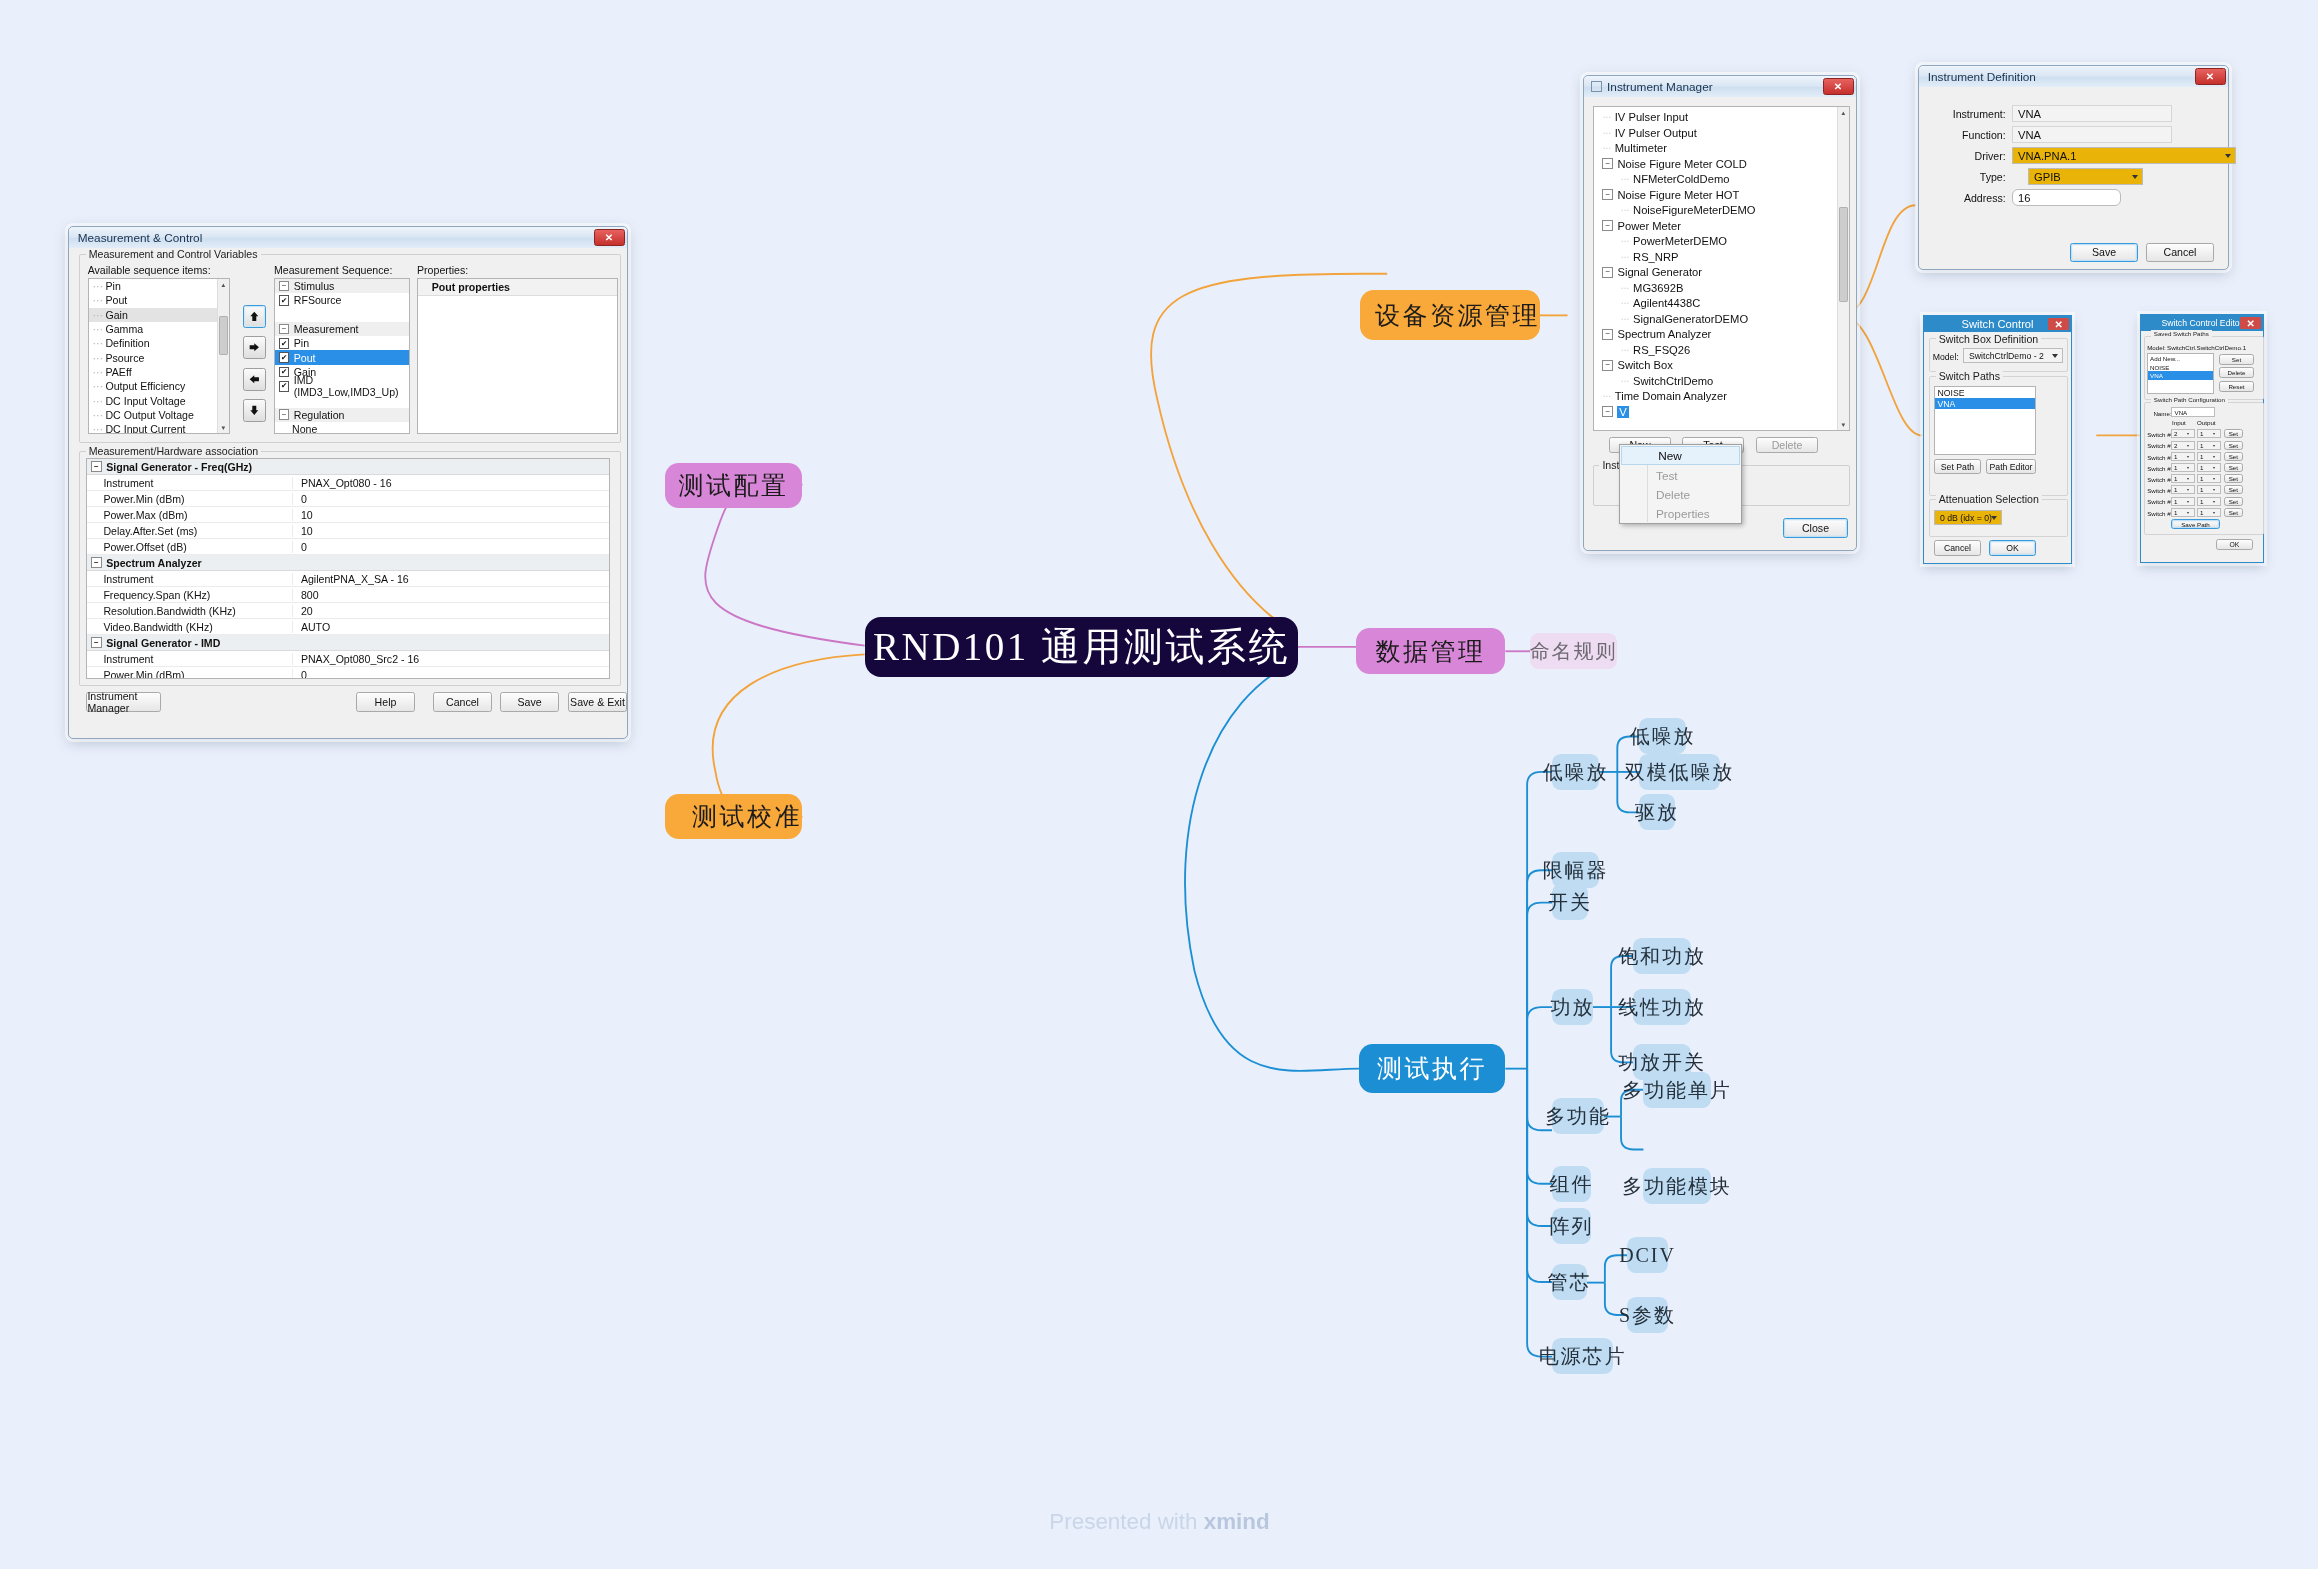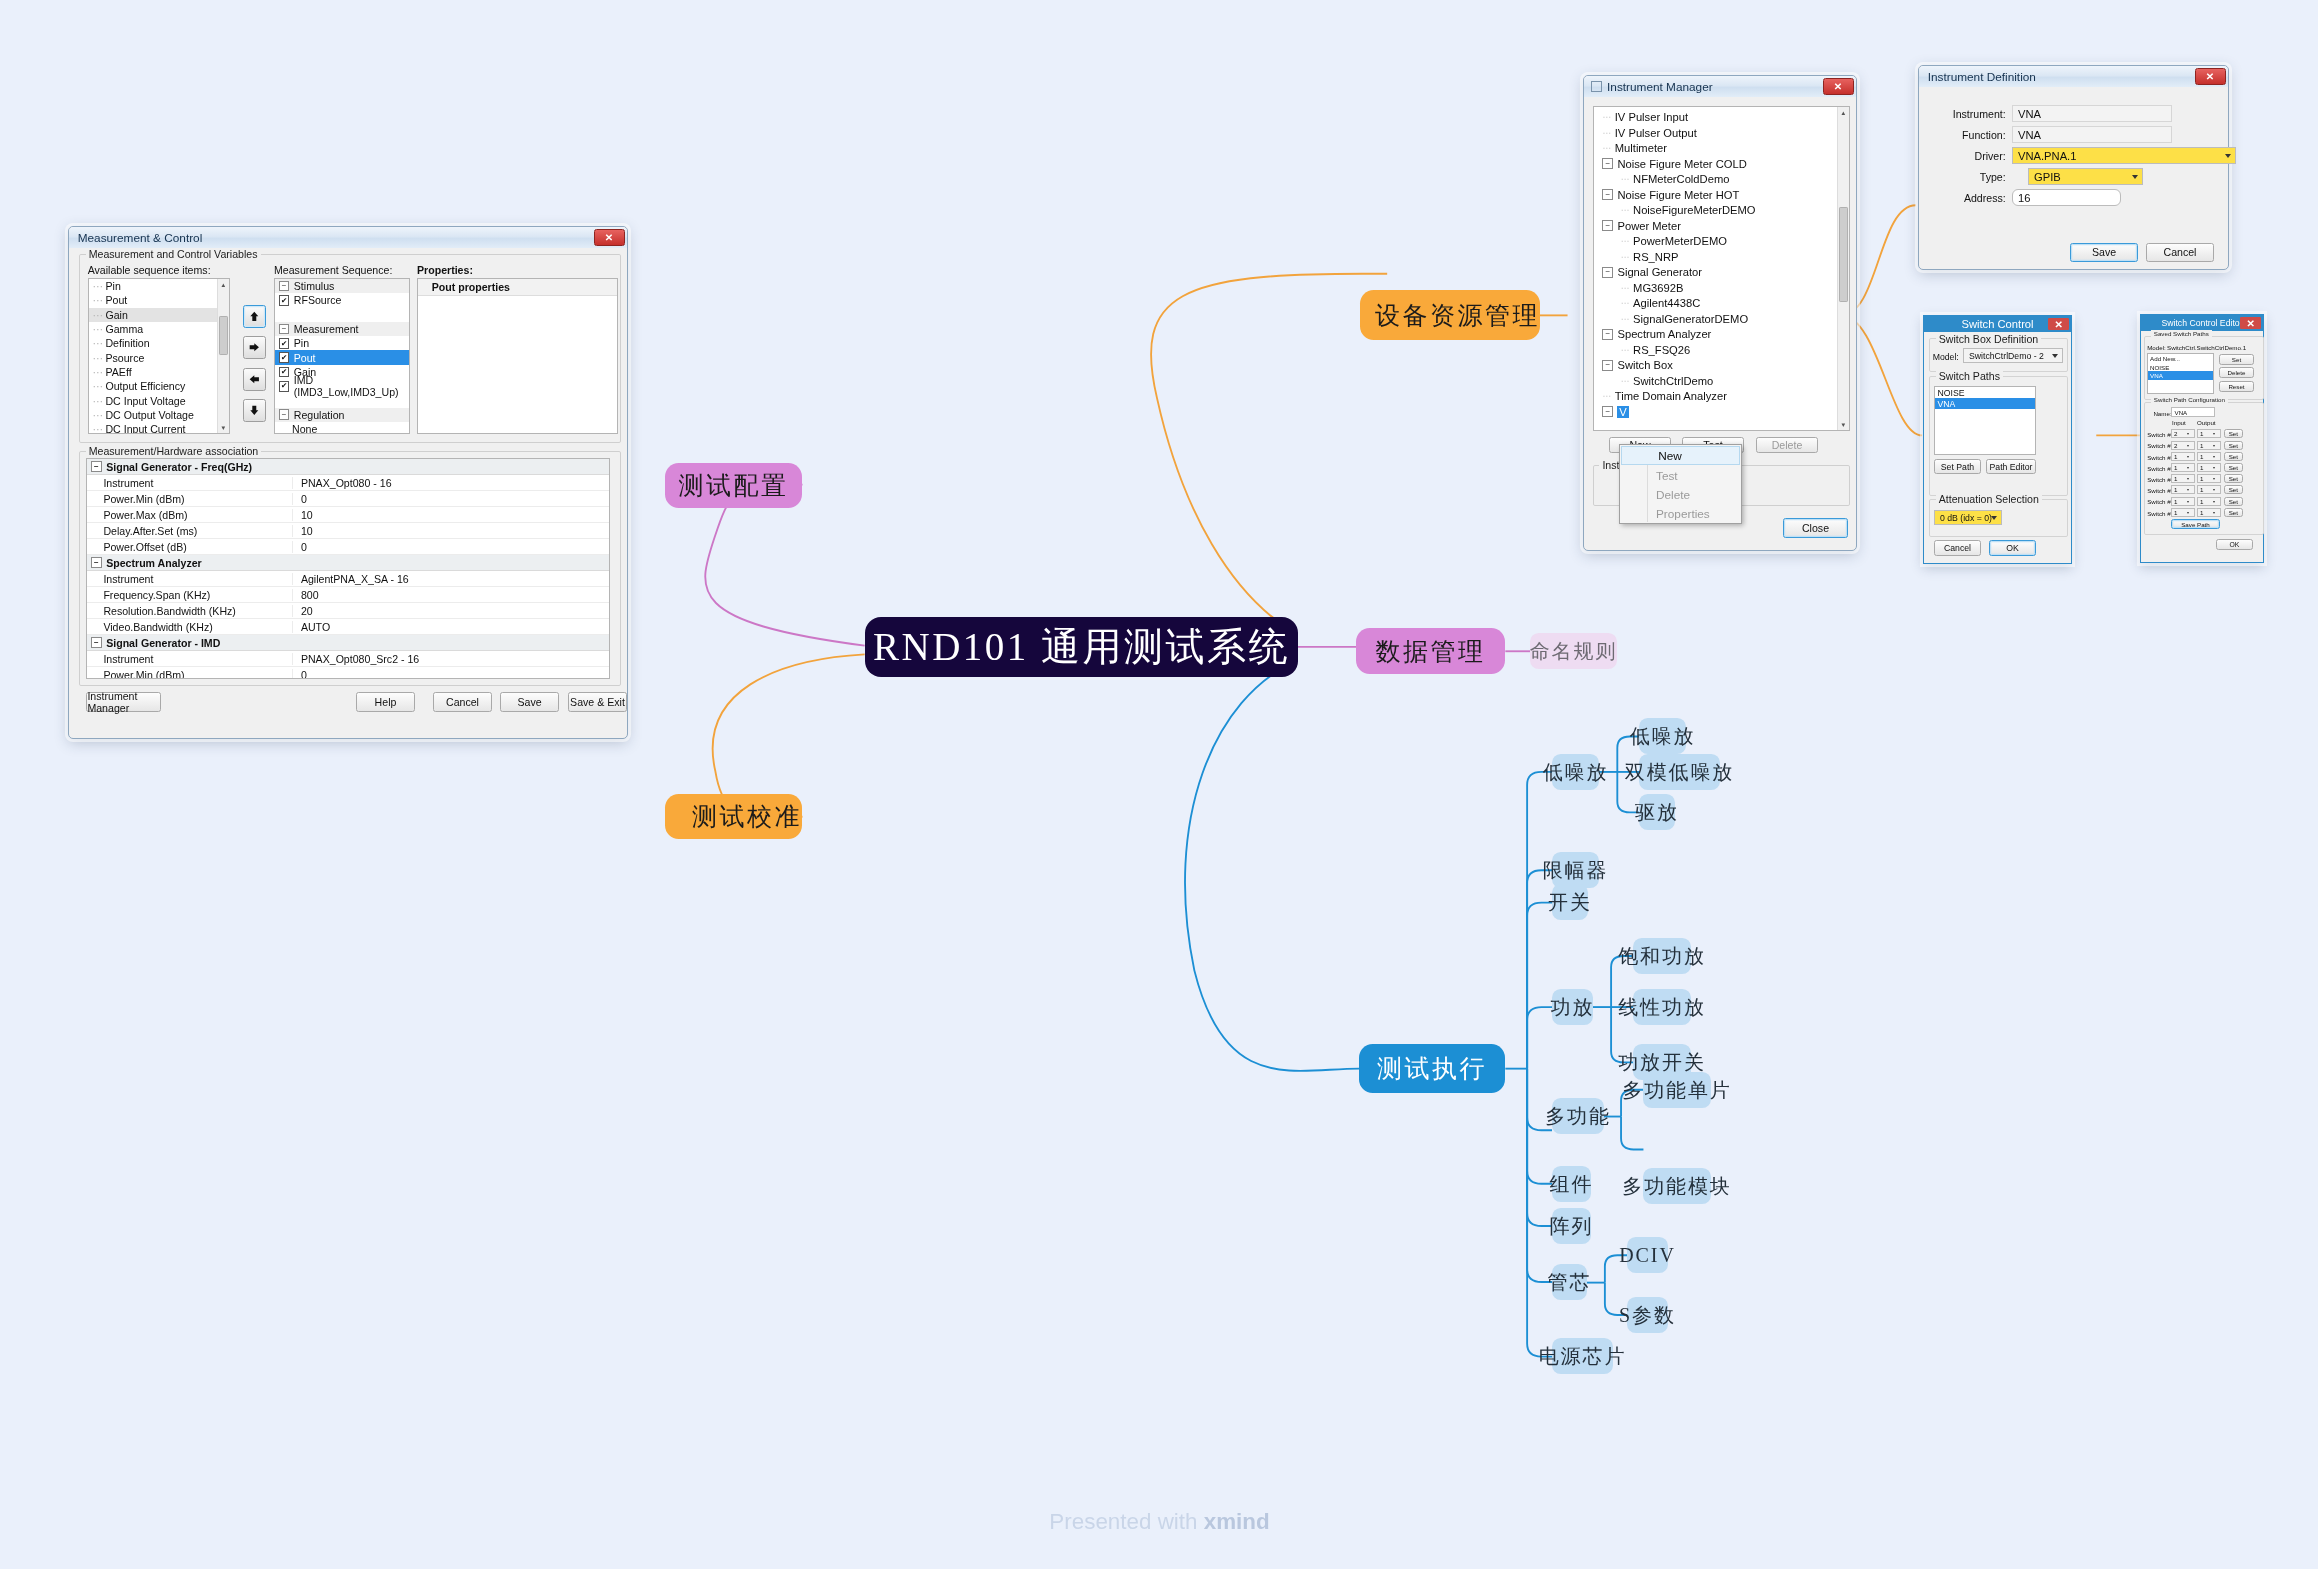--- a/index.html
+++ b/index.html
@@ -52,21 +52,21 @@
   .listbox{position:absolute;background:#fff;border:0.6px solid #b4b4b4;overflow:hidden;}
   .btn{
     position:absolute;box-sizing:border-box;
     background:linear-gradient(180deg,#fdfdfd,#e6e6e6);border:0.6px solid #a9a9a9;border-radius:2.5px;
     display:flex;align-items:center;justify-content:center;font-size:10.6px;color:#111;
   }
   .btn.glow{border-color:#3a9ad9;box-shadow:0 0 0 1.2px #bfe0f5 inset;}
   .tf{position:absolute;box-sizing:border-box;background:#fff;border:0.6px solid #bcbcbc;
       display:flex;align-items:center;padding-left:5px;font-size:11.2px;}
   .tf.flat{background:#f3f3f3;border:0.6px solid #d6d6d6;}
-  .combo{position:absolute;box-sizing:border-box;background:#fde047;border:0.6px solid #bcbcbc;
+  .combo{position:absolute;box-sizing:border-box;background:#eab308;border:0.6px solid #bcbcbc;
       display:flex;align-items:center;padding-left:5px;font-size:11.2px;}
   .combo .arr{position:absolute;right:4.4px;top:50%;transform:translateY(-50%);
       border-left:3.7px solid transparent;border-right:3.7px solid transparent;border-top:4.4px solid #333;}
   .row{display:flex;align-items:center;height:14.3px;font-size:10.6px;padding-left:3.7px;}
   .row.hl{background:#2a8fe6;color:#fff;}
   .chk{width:8.7px;height:8.7px;border:0.6px solid #555;background:#fff;margin-right:4.4px;
        display:inline-flex;align-items:center;justify-content:center;font-size:7.5px;color:#111;line-height:1;flex:0 0 auto;}
   .row.hl .chk{background:#fff;color:#111;}
   .grpnode{width:8.7px;height:8.7px;border:0.6px solid #8a8a8a;background:#fff;margin-right:4.4px;
        display:inline-flex;align-items:center;justify-content:center;font-size:8px;color:#333;line-height:1;flex:0 0 auto;}
@@ -375,21 +375,21 @@
           <div class="row" style="background: rgb(239, 239, 239);">
             <span class="grpnode">−</span>
             <span>Regulation</span>
           </div>
           <div class="row" style="padding-left: 17px;">
             <span>None</span>
           </div>
         </div>
   </div>
 
-  <span class="lbl" style="left:348px;top:37px;font-weight:bold;">Properties:</span>
+  <span class="lbl" style="left:348px;top:37px;">Properties:</span>
   <div class="listbox" style="left:348px;top:51px;width:199px;height:154px;">
     <div style="height:16px;background:#f2f2f2;border-bottom:0.6px solid #ddd;display:flex;align-items:center;padding-left:13.7px;font-weight:bold;font-size:10.6px;">Pout properties</div>
   </div>
 
   <div class="grp" style="left:10px;top:224px;width:540px;height:233px;">
     <span class="lg">Measurement/Hardware association</span>
   </div>
   <div class="hw" style="left:17.4px;top:231px;width:522px;height:219px;">
     <div id="hwBody">
           <div class="hdr">

